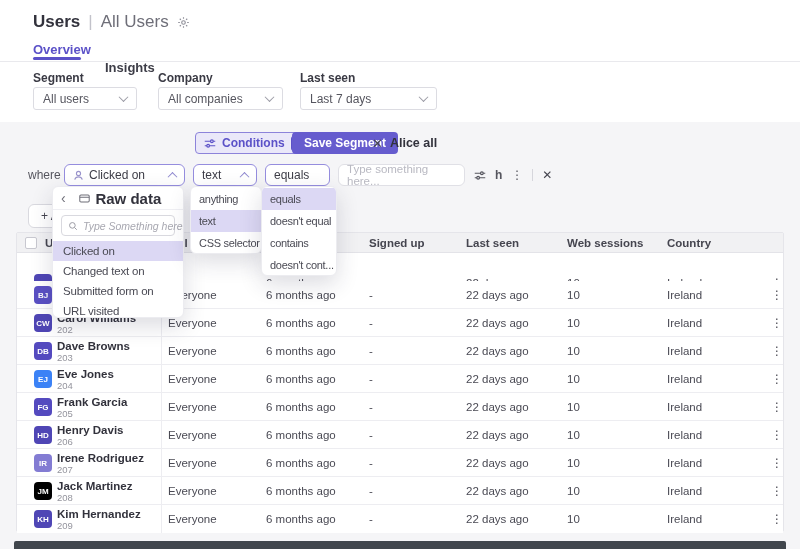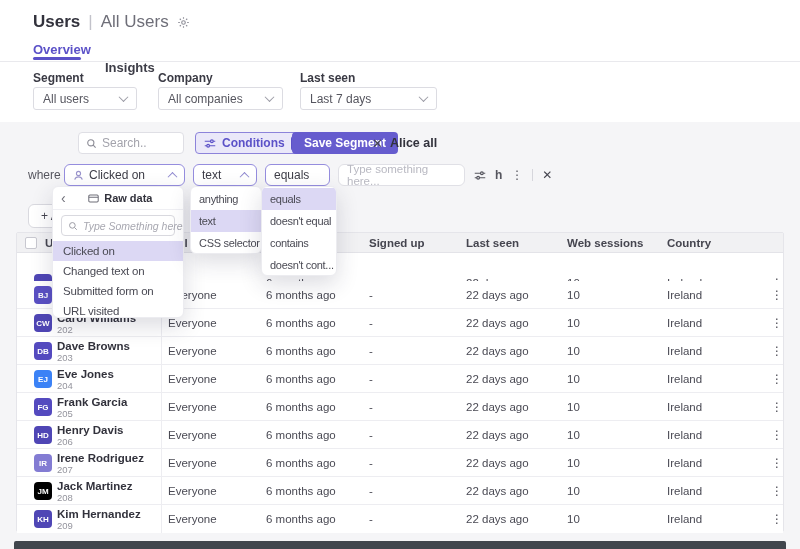--- a/index.html
+++ b/index.html
@@ -86,21 +86,21 @@
   .c-last { left:449px; } .c-sess { left:550px; } .c-country { left:650px; }
   .row-kebab { position:absolute; left:752px; top:0; width:16px; height:28px; line-height:28px; text-align:center;
                font-size:12px; color:#4a4a54; cursor:pointer; }
 
   
   .panel { position:absolute; background:#fff; border:1px solid #ececf0; border-radius:6px;
            box-shadow:0 8px 22px rgba(40,40,70,.16); z-index:10; overflow:hidden; }
   .panel1 { left:52px; top:186px; width:132px; height:132px; }
   .p1-head { display:flex; align-items:center; height:23px; border-bottom:1px solid #efeff3; padding:0 8px; }
   .p1-back { font-size:14px; color:#6e6e78; cursor:pointer; }
-  .p1-title { flex:1; text-align:center; font-size:11px; font-weight:700; color:#32323c;
+  .p1-title { flex:1; text-align:center; font-size:15px; font-weight:700; color:#32323c;
               display:flex; align-items:center; justify-content:center; gap:5px; }
   .p1-search { margin:5px 8px; height:21px; border:1px solid #d9d9df; border-radius:4px;
                display:flex; align-items:center; gap:5px; padding:0 6px; }
   .p1-search-ph { font-size:10.5px; font-style:italic; color:#a8a8b1; white-space:nowrap; }
   .opt { height:20px; line-height:20px; padding:0 10px; font-size:11.5px; letter-spacing:-0.2px; color:#4a4a54;
          white-space:nowrap; cursor:pointer; overflow:hidden; }
   .opt.hl { background:#dcd8f4; }
   .panel2 { left:190px; top:186px; width:72px; height:68px; padding:1px 0; }
   .panel2 .opt, .panel3 .opt { height:22px; line-height:22px; padding:0 8px; font-size:11px; letter-spacing:-0.3px; }
   .panel3 { left:261px; top:186px; width:76px; height:90px; padding:1px 0; }
@@ -144,29 +144,20 @@
     <span>All companies</span>
     <span class="chev-dn"></span>
   </div>
   <div class="abs f-select" style="left:300px; width:137px;">
     <span>Last 7 days</span>
     <span class="chev-dn"></span>
   </div>
 
   <div class="abs workspace"></div>
 
-  <div class="abs search-box">
-    <span style="color:#8b8b95;">
-      <svg width="11" height="11" viewBox="0 0 16 16" fill="none" stroke="currentColor" stroke-width="1.6">
-        <circle cx="7" cy="7" r="4.5"></circle>
-          <path d="M10.5 10.5L14 14"></path>
-      </svg>
-    </span>
-    <span class="search-ph">Search..</span>
-  </div>
 
   <div class="abs btn-conditions">
     <span>
       <svg width="12" height="11" viewBox="0 0 16 14" fill="none" stroke="currentColor" stroke-width="1.6">
         <path d="M1 4h14M1 10h14"></path>
           <circle cx="10.5" cy="4" r="1.8" fill="#eae8f9"></circle>
           <circle cx="5.5" cy="10" r="1.8" fill="#eae8f9"></circle>
       </svg>
     </span>
     <span>Conditions</span>

